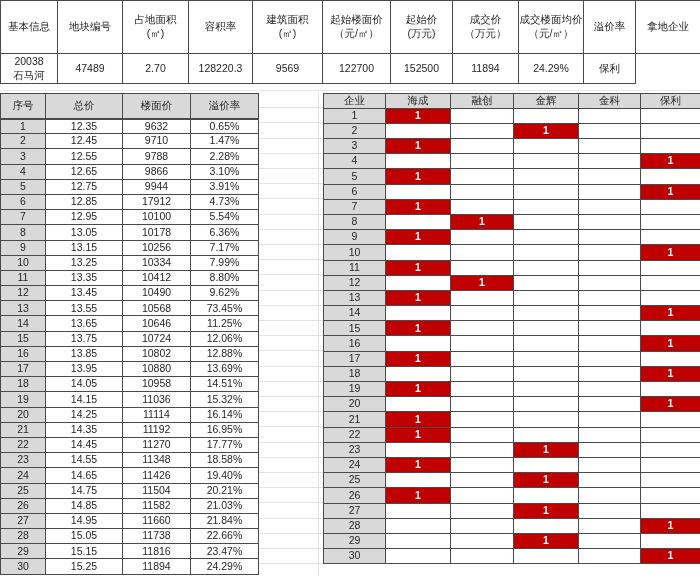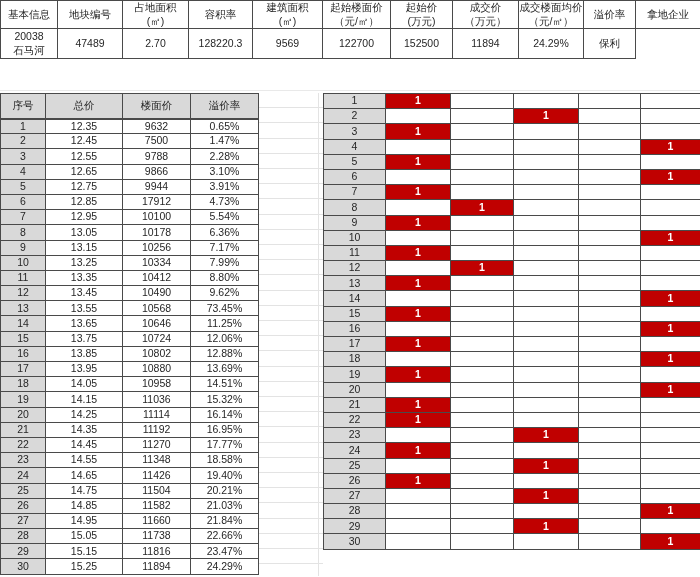--- a/index.html
+++ b/index.html
@@ -9,21 +9,21 @@
     font-family:"Liberation Sans","DejaVu Sans",sans-serif;
   }
   table{border-collapse:collapse;table-layout:fixed;position:absolute;}
   th,td{
     border:1px solid #4a4a4a;
     font-weight:normal;text-align:center;vertical-align:middle;
     padding:0;overflow:hidden;white-space:pre-line;line-height:1.3;
   }
   
   #info-table{left:0;top:0;width:700px;font-size:10.5px;}
-  #info-table thead tr{height:28px;padding-left:28px;}
+  #info-table thead tr{height:53px;padding-left:28px;}
   #info-table tbody tr{height:30px;margin-left:32px;}
   
   #price-table{left:0;top:93px;width:258px;font-size:10.5px;}
   #price-table thead tr{height:25px;}
   #price-table tbody tr{height:15.2px;}
   #price-table thead th{border-bottom-width:2px;}
   
   #bid-table{left:323px;top:93px;width:377px;font-size:10.5px;}
   #bid-table thead tr{height:12.5px;}
   #bid-table tbody tr{height:15.2px;}
@@ -117,21 +117,21 @@
   <tbody>
       <tr>
         <td class="gray">1</td>
         <td>12.35</td>
         <td>9632</td>
         <td>0.65%</td>
       </tr>
       <tr>
         <td class="gray">2</td>
         <td>12.45</td>
-        <td>7500</td>
+        <td>9710</td>
         <td>1.47%</td>
       </tr>
       <tr>
         <td class="gray">3</td>
         <td>12.55</td>
         <td>9788</td>
         <td>2.28%</td>
       </tr>
       <tr>
         <td class="gray">4</td>
@@ -301,20 +301,28 @@
 <table id="bid-table">
   <colgroup>
       <col style="width: 62px;">
       <col style="width: 65px;">
       <col style="width: 63px;">
       <col style="width: 65px;">
       <col style="width: 62px;">
       <col style="width: 60px;">
     </colgroup>
   <thead>
+    <tr>
+        <th class="gray">企业</th>
+        <th class="gray">海成</th>
+        <th class="gray">融创</th>
+        <th class="gray">金辉</th>
+        <th class="gray">金科</th>
+        <th class="gray">保利</th>
+      </tr>
   </thead>
   <tbody>
       <tr>
         <td class="gray">1</td>
         <td class="hit">1</td>
         <td></td>
         <td></td>
         <td></td>
         <td></td>
       </tr>

